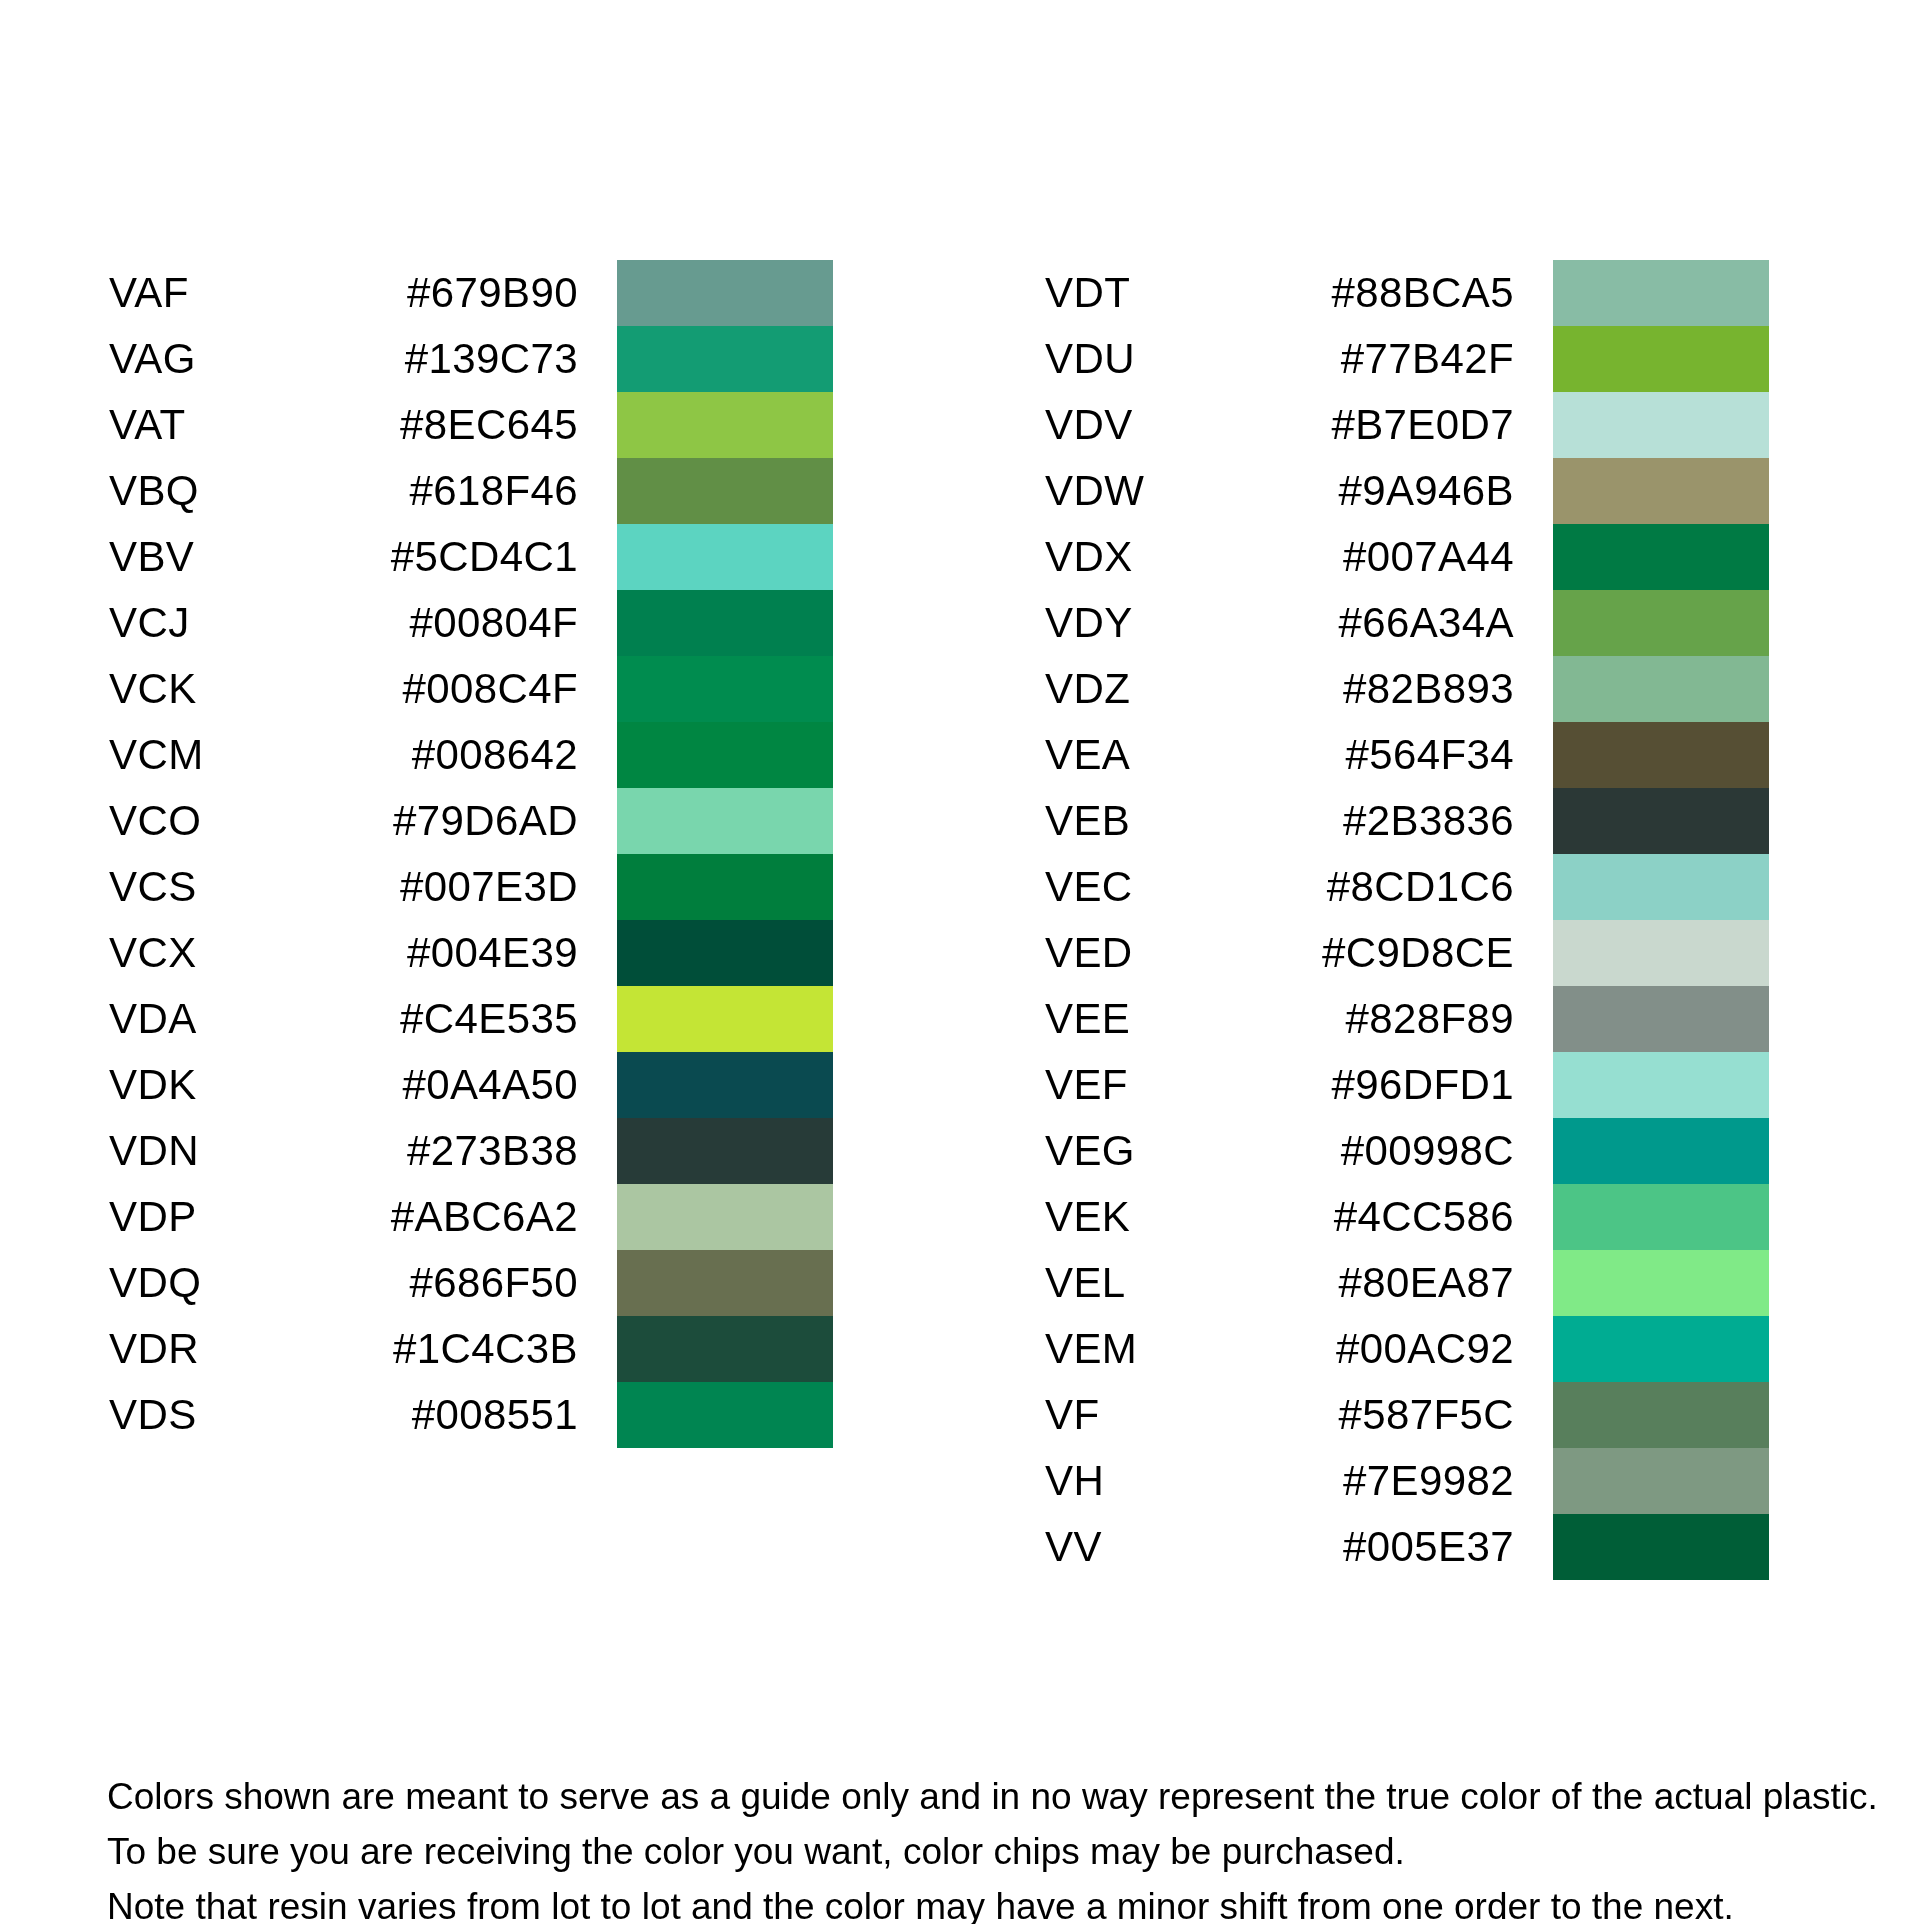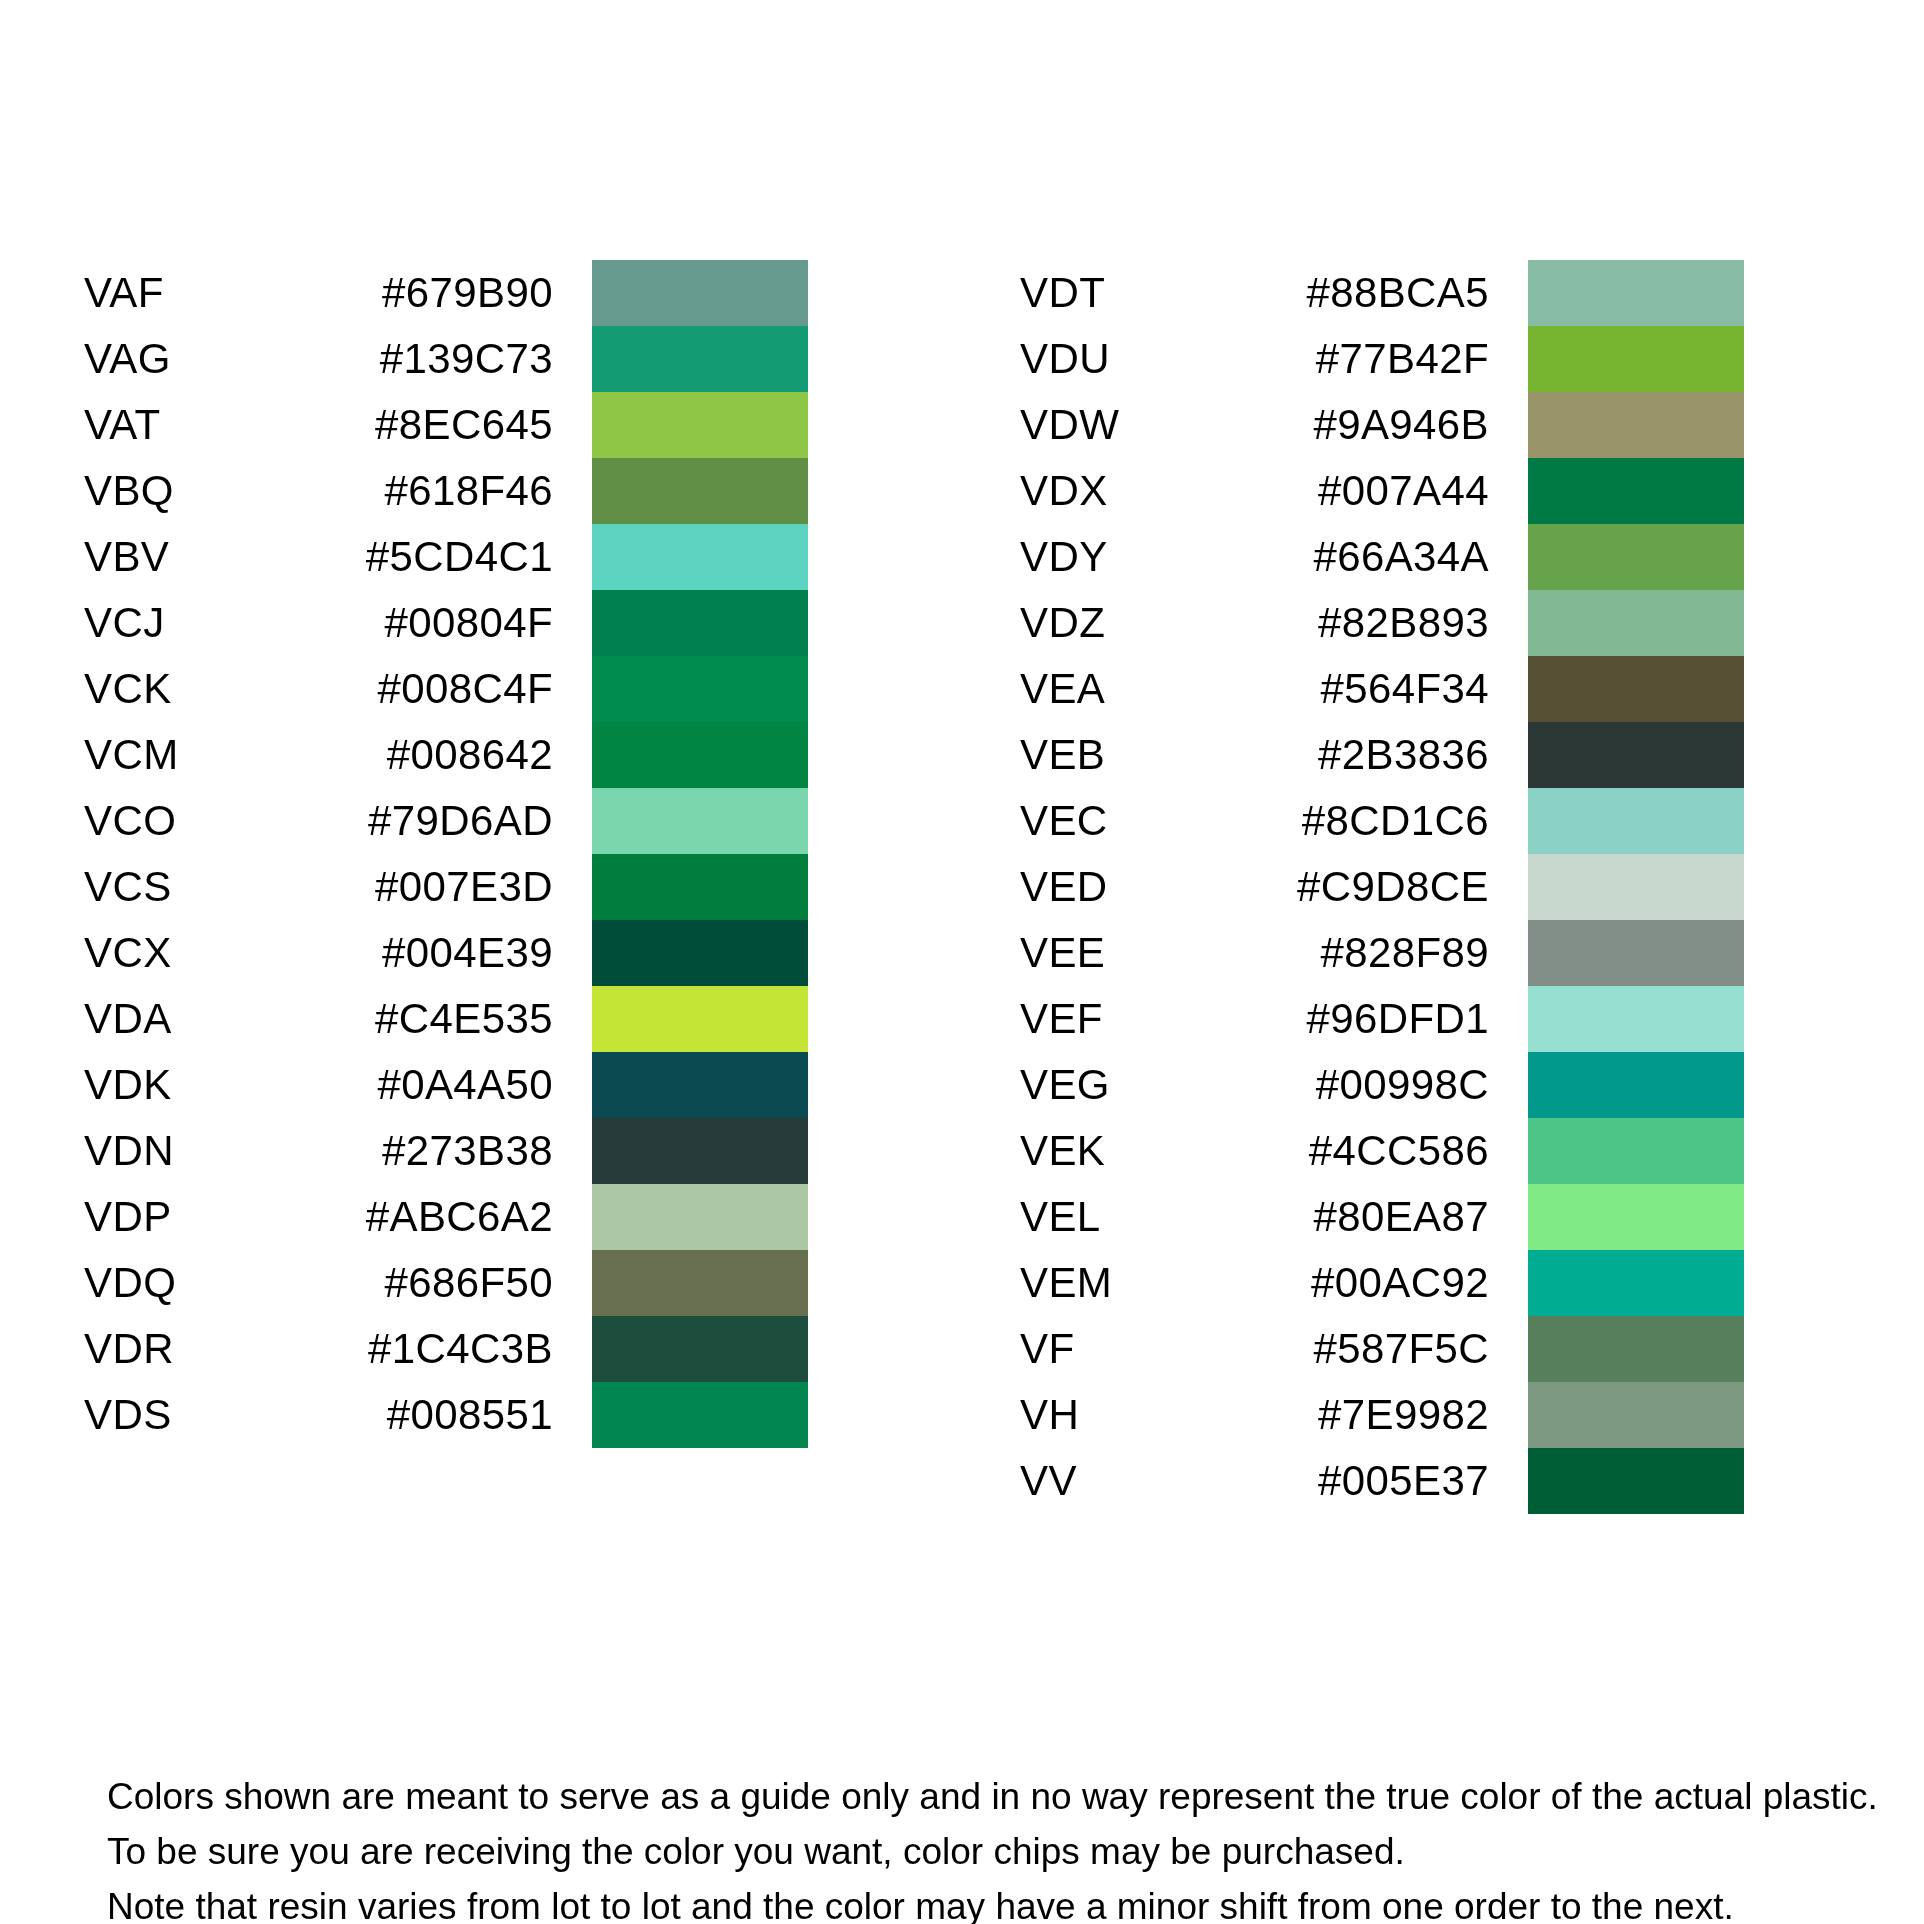--- a/index.html
+++ b/index.html
@@ -27,21 +27,21 @@
     width: 1925px;
     display: flex;
     flex-direction: row;
     align-items: flex-start;
   }
   .color-column {
     display: flex;
     flex-direction: column;
   }
   .col-left {
-    margin-left: 84px;
+    margin-left: 109px;
   }
   .col-right {
     margin-left: 212px;
     align-items: flex-end;
   }
   .swatch-row {
     display: flex;
     flex-direction: row;
     align-items: center;
     height: 66px;
@@ -185,20 +185,25 @@
           <div class="code-cell">VDT</div>
           <div class="hex-cell">#88BCA5</div>
           <div class="chip" style="background-color: rgb(136, 188, 165);"></div>
         </div>
         <div class="swatch-row">
           <div class="code-cell">VDU</div>
           <div class="hex-cell">#77B42F</div>
           <div class="chip" style="background-color: rgb(119, 180, 47);"></div>
         </div>
         <div class="swatch-row">
+          <div class="code-cell">VDV</div>
+          <div class="hex-cell">#B7E0D7</div>
+          <div class="chip" style="background-color: rgb(183, 224, 215);"></div>
+        </div>
+        <div class="swatch-row">
           <div class="code-cell">VDW</div>
           <div class="hex-cell">#9A946B</div>
           <div class="chip" style="background-color: rgb(154, 148, 107);"></div>
         </div>
         <div class="swatch-row">
           <div class="code-cell">VDX</div>
           <div class="hex-cell">#007A44</div>
           <div class="chip" style="background-color: rgb(0, 122, 68);"></div>
         </div>
         <div class="swatch-row">

